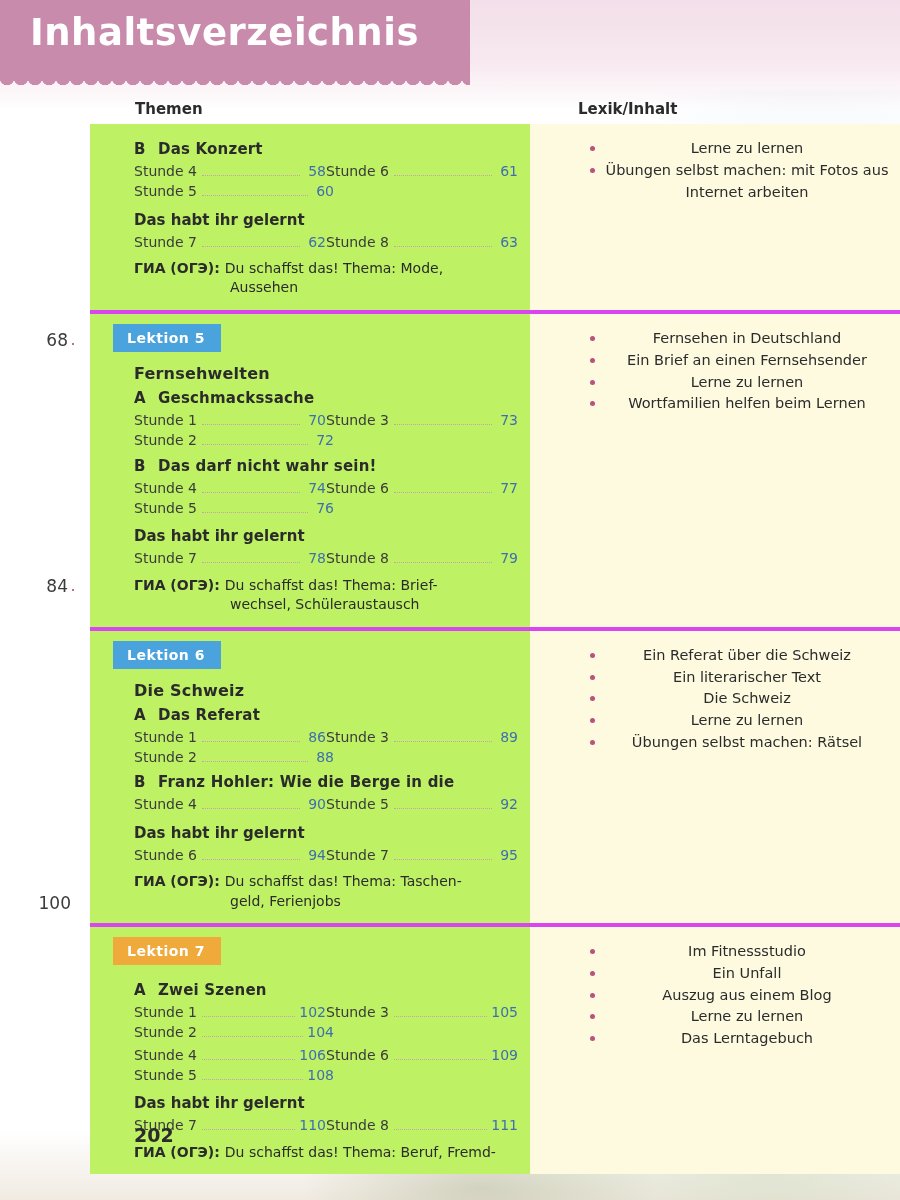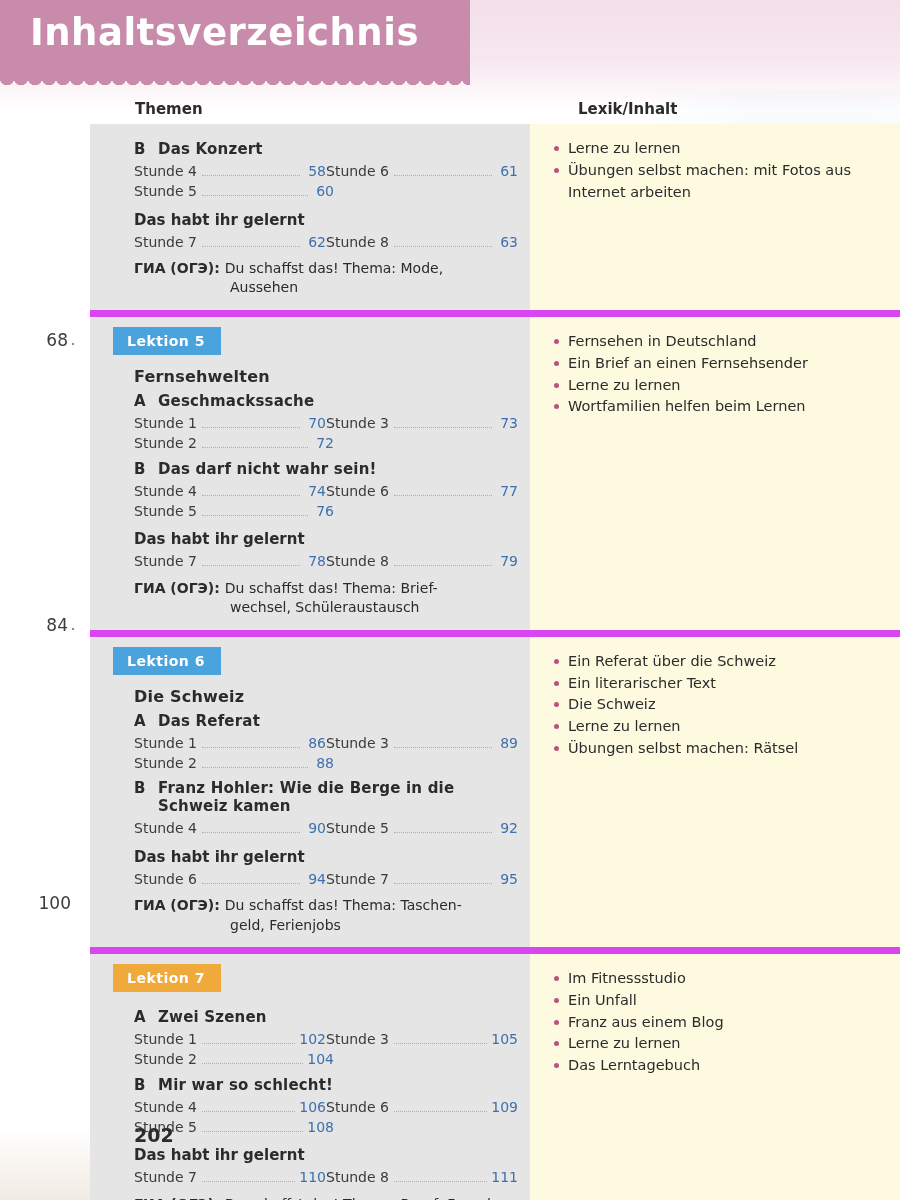--- a/index.html
+++ b/index.html
@@ -100,32 +100,33 @@
   .toc {
     position: absolute;
     left: 90px; top: 124px;
     width: 810px;
     z-index: 3;
   }
   .toc-row {
     position: relative;
     display: flex;
   }
-  .toc-row + .toc-row { border-top: 7px solid #d946ef; }
+  .toc-row + .toc-row { border-top: 4px solid #d946ef; }
   .cell-left {
     width: 440px;
-    background: #e5e5e5;
+    background: #bef264;
     padding: 10px 12px 12px 44px;
     box-sizing: border-box;
   }
   .cell-right {
     width: 370px;
     background: #fdfae0;
-    padding: 14px 10px 12px 24px;
+    padding: 14px 10px 12px 60px;
     box-sizing: border-box;
+    text-align: center;
   }
 
   
   .lektion-badge {
     display: inline-block;
     color: #ffffff;
     font-size: 14px;
     font-weight: bold;
     padding: 6px 16px 6px 14px;
     letter-spacing: 0.5px;
@@ -288,21 +289,21 @@
 </div>
 <div class="banner-fringe"></div>
 
 <div class="col-head themen">Themen</div>
 <div class="col-head lexik">Lexik/Inhalt</div>
 
 <div class="margin-marker" id="marker-0" style="top:330px;">
   <span class="num">68</span>
   <span class="dots"></span>
 </div>
-<div class="margin-marker" id="marker-1" style="top:615px;">
+<div class="margin-marker" id="marker-1" style="top:576px;">
   <span class="num">84</span>
   <span class="dots"></span>
 </div>
 <div class="margin-marker" id="marker-2" style="top:893px;flex-direction:column;">
   <span class="num">100</span>
   <span class="dots"></span>
 </div>
 
 <div class="bottom-fill"></div>
 <div class="toc" id="toc">
@@ -432,21 +433,21 @@
               <span class="pg">89</span>
             </div>
           </div>
           <div class="stunde-line">
             <div class="stunde-item">
               <span class="lbl">Stunde 2</span>
               <span class="dots"></span>
               <span class="pg">88</span>
             </div>
           </div>
-        </div><div class="part-title"><span class="part-letter">B</span><span style="margin-left: 10px;">Franz Hohler: Wie die Berge in die</span><span class="part-cont">Schweiz kamen</span></div><div class="stunden">
+        </div><div class="part-title"><span class="part-letter">B</span><span style="margin-left: 10px;">Franz Hohler: Wie die Berge in die</span></div><div class="stunden">
           <div class="stunde-line">
             <div class="stunde-item">
               <span class="lbl">Stunde 4</span>
               <span class="dots"></span>
               <span class="pg">90</span>
             </div>
             <div class="stunde-item">
               <span class="lbl">Stunde 5</span>
               <span class="dots"></span>
               <span class="pg">92</span>
@@ -490,21 +491,21 @@
               <span class="pg">105</span>
             </div>
           </div>
           <div class="stunde-line">
             <div class="stunde-item">
               <span class="lbl">Stunde 2</span>
               <span class="dots"></span>
               <span class="pg">104</span>
             </div>
           </div>
-        </div><div class="part-title"><span class="part-letter">B</span><span style="margin-left: 10px;">Mir war so schlecht!</span></div><div class="stunden">
+        </div><div class="stunden">
           <div class="stunde-line">
             <div class="stunde-item">
               <span class="lbl">Stunde 4</span>
               <span class="dots"></span>
               <span class="pg">106</span>
             </div>
             <div class="stunde-item">
               <span class="lbl">Stunde 6</span>
               <span class="dots"></span>
               <span class="pg">109</span>
@@ -528,21 +529,21 @@
               <span class="lbl">Stunde 8</span>
               <span class="dots"></span>
               <span class="pg">111</span>
             </div>
           </div>
         </div><div class="gia"><b>ГИА (ОГЭ):</b><span style="margin-left: 5px;">Du schaffst das! Thema: Beruf, Fremd-</span></div></div>
       <div class="cell-right">
         <ul class="bullets">
           <li>Im Fitnessstudio</li>
           <li>Ein Unfall</li>
-          <li>Franz aus einem Blog</li>
+          <li>Auszug aus einem Blog</li>
           <li>Lerne zu lernen</li>
           <li>Das Lerntagebuch</li>
         </ul>
       </div>
     </div>
   </div>
 
 <div class="page-number">202</div>
 
 </body></html>

